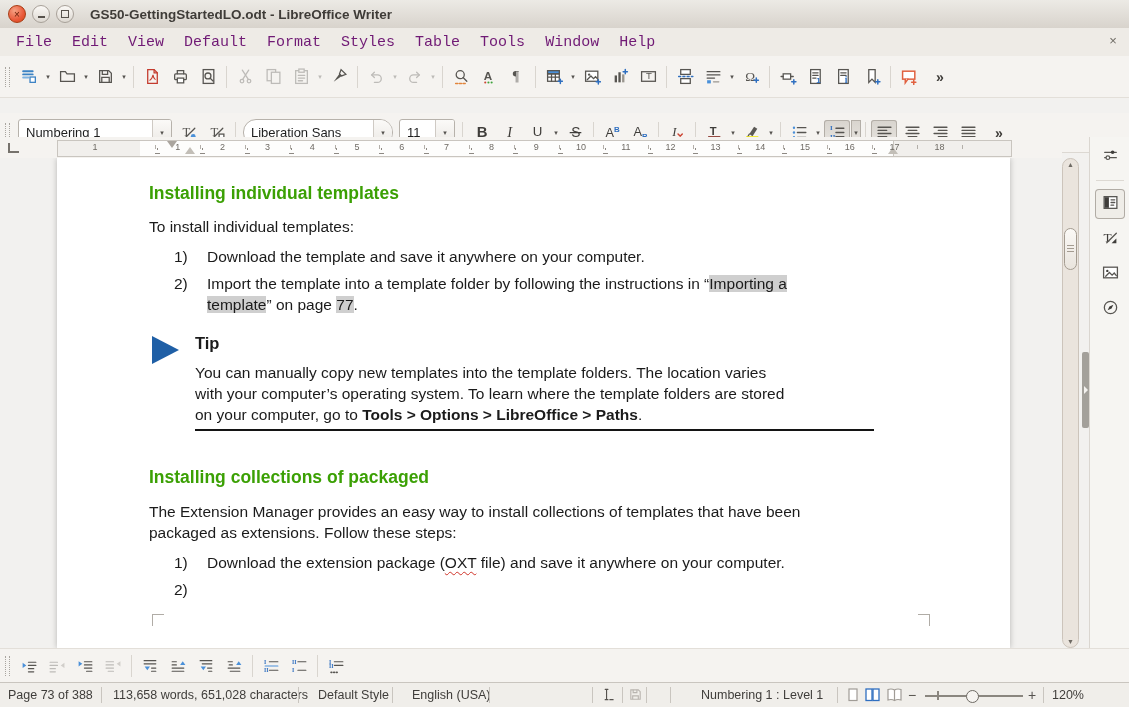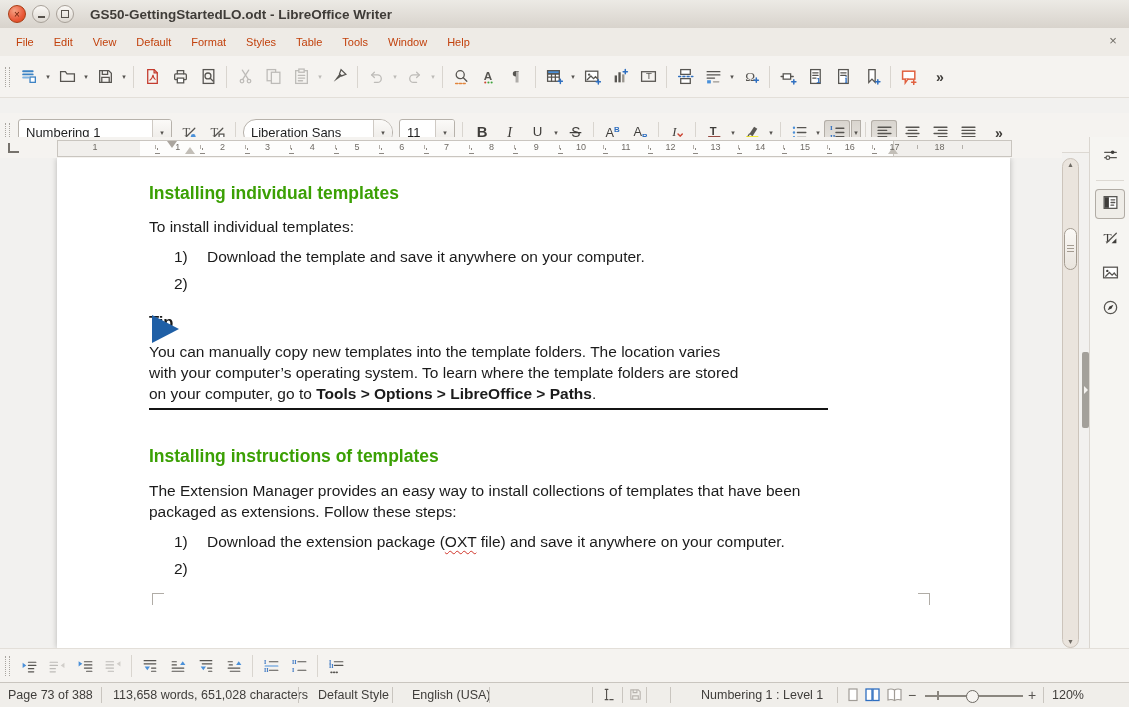--- a/index.html
+++ b/index.html
@@ -13,21 +13,21 @@
     align-items:center;justify-content:center;font-size:10px;flex:none;}
   .winbtn.close{background:radial-gradient(circle at 35% 30%,#f5a183,#e9593a 60%,#d54413);
     border:1px solid #a83b12;color:#651c05;margin-left:8px;}
   .winbtn.minmax{background:linear-gradient(#fbf9f6,#ddd8d1);border:1px solid #a8a199;color:#57524c;}
   .minbar{width:7px;height:2px;background:#57524c;margin-top:5px;}
   .maxbox{width:6px;height:6px;border:1.5px solid #57524c;}
   .title{margin-left:16px;font-weight:bold;font-size:13.5px;color:#3f3c38;}
   
   .menubar{position:absolute;top:28px;left:0;right:0;height:28px;background:#eeebe6;
     display:flex;align-items:center;padding-left:6px;}
-  .menu-item{padding:5px 10px;font-size:11px;color:#c2410c;}
+  .menu-item{padding:5px 10px;font-size:15px;color:#701a75;font-family:Liberation Mono, monospace;}
   .docclose{position:absolute;right:8px;top:33px;font-size:13px;color:#6f6b65;width:16px;
     text-align:center;}
   
   .tb{position:absolute;left:0;right:0;display:flex;align-items:center;background:#f5f3f0;padding:0 3px;}
   .tb1{top:56px;height:41px;border-bottom:1px solid #e3dfd9;}
   .tb2{top:113px;height:39px;border-bottom:1px solid #dcd8d2;}
   .tbb{top:648px;height:34px;border-top:1px solid #e3dfd9;background:#f5f3f0;}
   .tbtn{height:26px;min-width:26px;display:flex;align-items:center;justify-content:center;
     border-radius:3px;margin:0 1px;flex:none;}
   .tbtn svg{display:block;}
@@ -78,21 +78,21 @@
   .oli{display:flex;margin-top:9px;padding-left:25px;font-size:15.5px;line-height:21px;}
   .oli + .oli{margin-top:6px;}
   .num{width:33px;flex:none;}
   .litext{white-space:pre-line;width:672px;}
   .field{background:#cfcfcf;}
   .sq{text-decoration:underline;text-decoration-style:wavy;text-decoration-color:#d0342a;
     text-decoration-thickness:1px;text-underline-offset:3px;}
   .tip{margin-top:14px;position:relative;}
   .tiptri{position:absolute;left:3px;top:7px;width:0;height:0;border-left:27px solid #1f5fa6;
     border-top:14px solid transparent;border-bottom:14px solid transparent;}
-  .tipbody{}
+  .tipbody{margin-left:46px;}
   .tiplabel{font-size:16.5px;font-weight:bold;padding-top:4px;line-height:20px;}
   .tiptext{margin-top:9px;width:685px;font-size:15.5px;line-height:21px;white-space:pre-line;}
   .tiprule{width:679px;border-bottom:2.5px solid #141414;margin-top:4px;}
   .corners{position:relative;height:14px;margin-top:12px;width:780px;}
   .cl{position:absolute;left:3px;top:2px;width:11px;height:11px;border-top:1px solid #b0aca6;
     border-left:1px solid #b0aca6;}
   .cr{position:absolute;right:-1px;top:2px;width:11px;height:11px;border-top:1px solid #b0aca6;
     border-right:1px solid #b0aca6;}
   
   .scroll{position:absolute;left:1060px;top:158px;width:21px;height:490px;}
@@ -648,34 +648,36 @@
     <div class="content">
       <h1 class="dochead h1a">Installing individual templates</h1>
       <p class="body p1">To install individual templates:</p>
 
       <div class="oli">
         <span class="num">1)</span>
         <span class="litext">Download the template and save it anywhere on your computer.</span>
       </div>
       <div class="oli">
         <span class="num">2)</span>
+        <span class="litext"><span>Import the template into a template folder by following the instructions in “</span><span class="field">Importing a
+template</span><span>” on page </span><span class="field">77</span><span>.</span></span>
       </div>
 
       <div class="tip">
         <span class="tiptri"></span>
         <div class="tipbody">
           <div class="tiplabel">Tip</div>
           <div class="tiptext"><span>You can manually copy new templates into the template folders. The location varies
 with your computer’s operating system. To learn where the template folders are stored
 on your computer, go to </span><b>Tools &gt; Options &gt; LibreOffice &gt; Paths</b><span>.</span></div>
           <div class="tiprule"></div>
         </div>
       </div>
 
-      <h1 class="dochead h1b">Installing instructions of templates</h1>
+      <h1 class="dochead h1b">Installing collections of packaged</h1>
       <p class="body p2">The Extension Manager provides an easy way to install collections of templates that have been
 packaged as extensions. Follow these steps:</p>
 
       <div class="oli">
         <span class="num">1)</span>
         <span class="litext"><span>Download the extension package (</span><span class="sq">OXT</span><span> file) and save it anywhere on your computer.</span></span>
       </div>
       <div class="oli">
         <span class="num">2)</span>
       </div>

